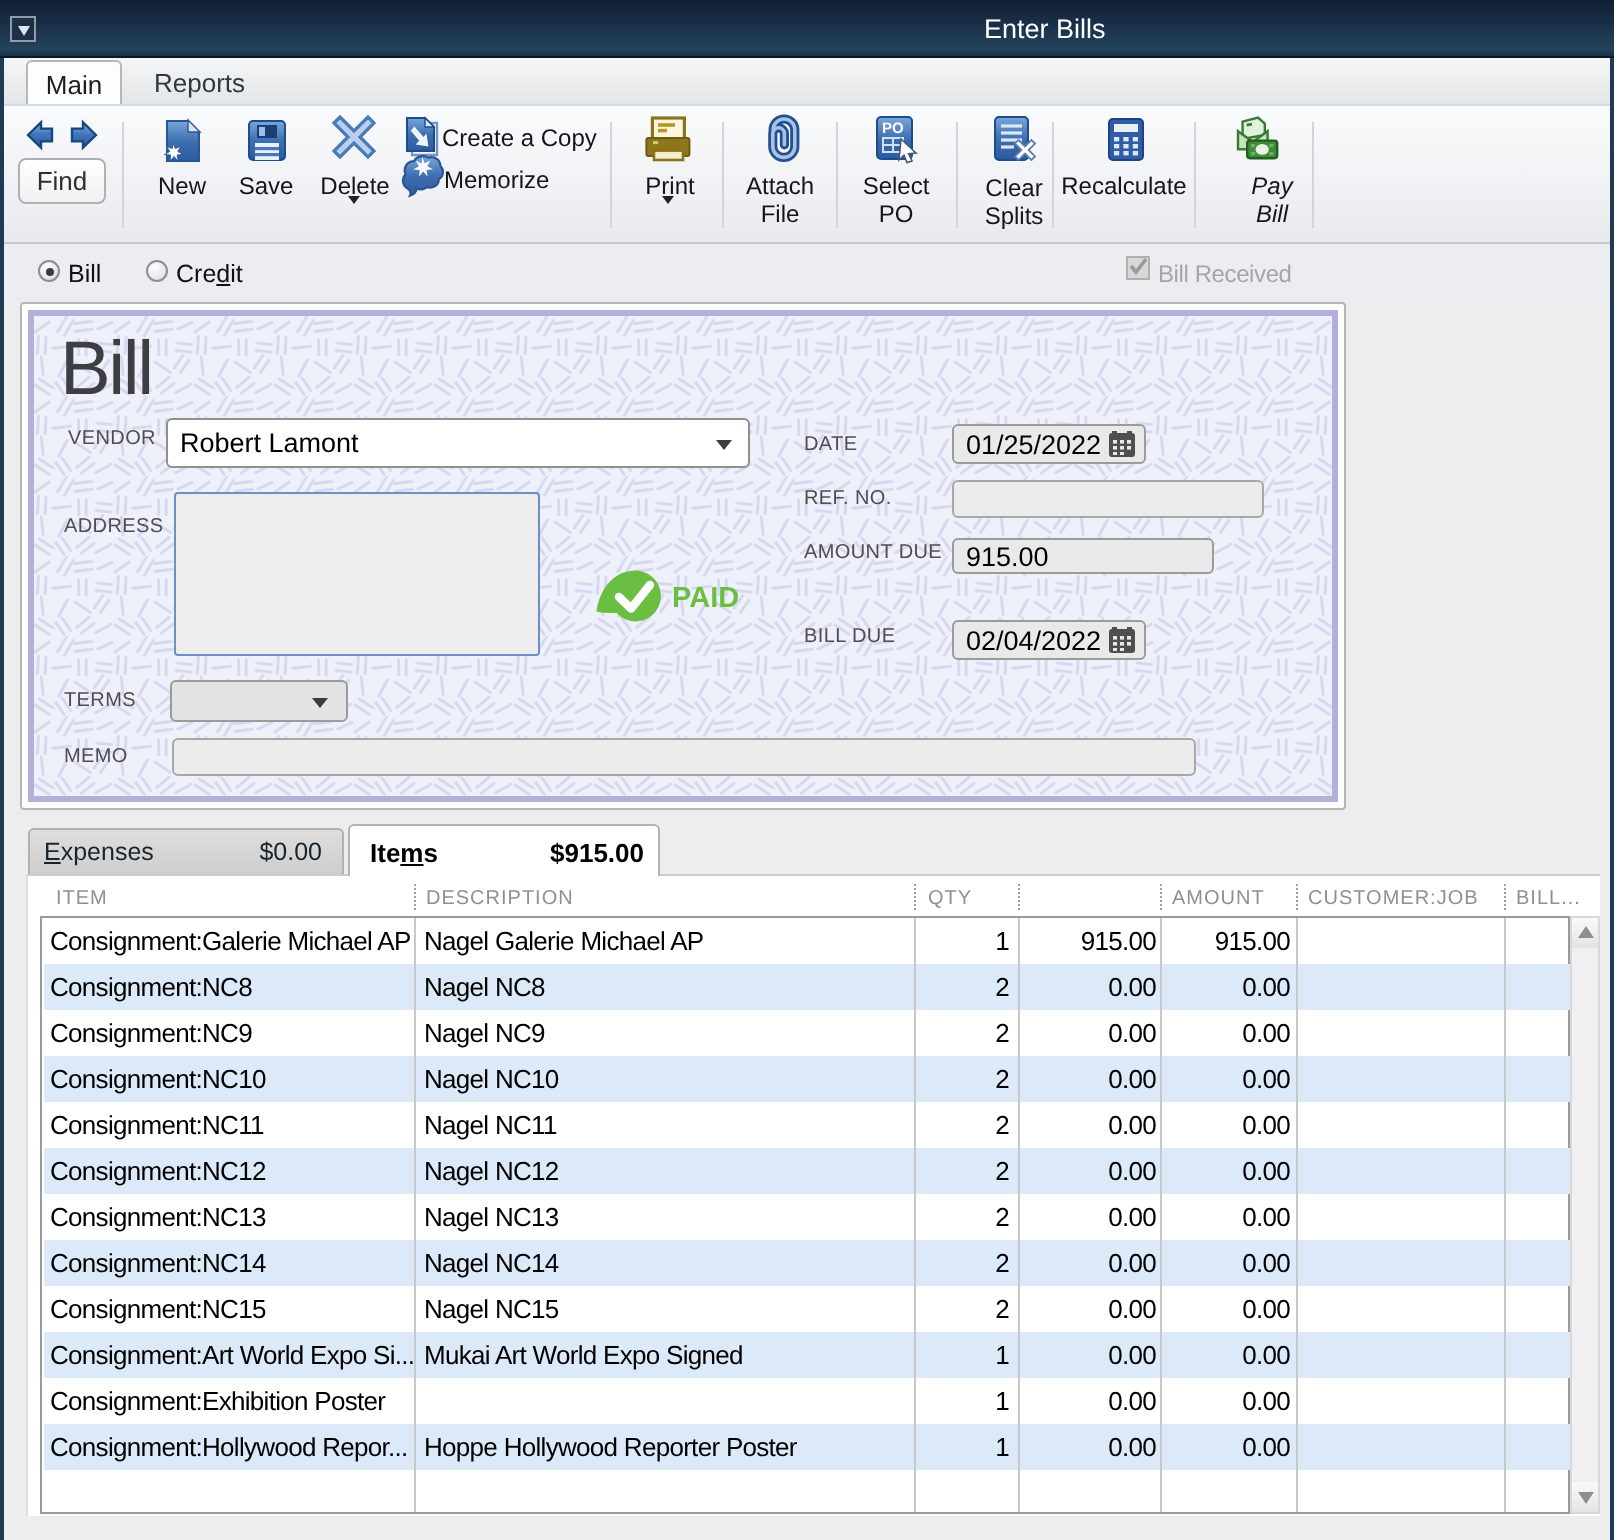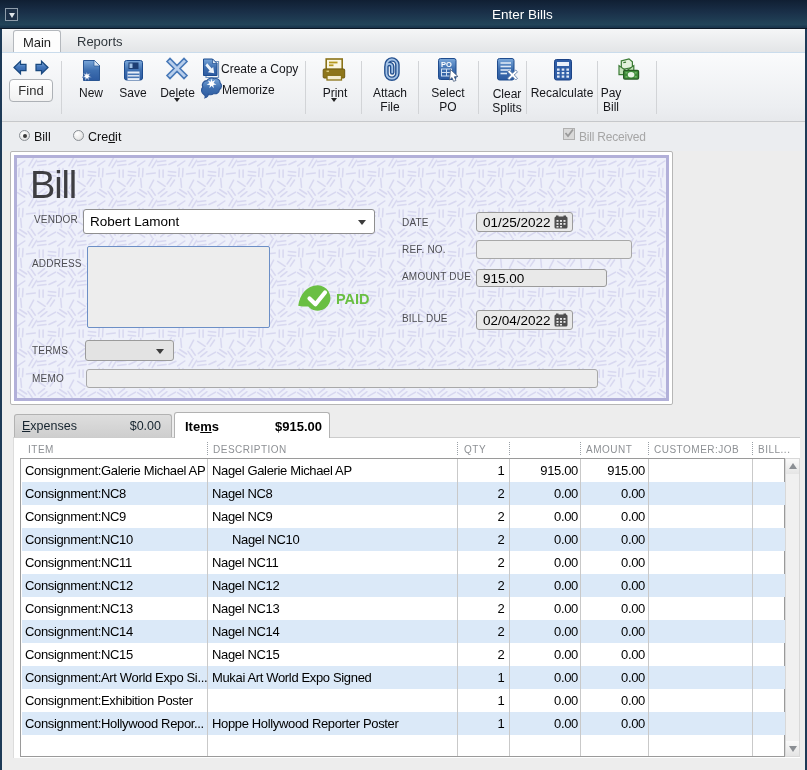--- a/index.html
+++ b/index.html
@@ -190,21 +190,21 @@
   <div class="tlabel" style="left:159px; top:33px; width:37px;">Delete</div>
   <div class="dda" style="left:174px; top:45px;"></div>
   <div class="tlabel" style="left:221px; top:9px;text-align:center;">Create a Copy</div>
   <div class="tlabel" style="left:222px; top:30px;">Memorize</div>
   <div class="tlabel" style="left:320px; top:33px; width:30px;">Print</div>
   <div class="dda" style="left:331px; top:45px;"></div>
   <div class="tlabel" style="left:371px; top:33px; width:38px;">Attach<br>File</div>
   <div class="tlabel" style="left:429px; top:33px; width:38px;">Select<br>PO</div>
   <div class="tlabel" style="left:489px; top:34px; width:36px;">Clear<br>Splits</div>
   <div class="tlabel" style="left:528px; top:33px; width:68px;">Recalculate</div>
-  <div class="tlabel" style="left:597px; top:33px; width:28px;">Pay<br>Bill</div>
+  <div class="tlabel" style="left:622px; top:33px; width:28px;font-style:italic;">Pay<br>Bill</div>
 </div>
 
 <div id="radiorow" class="abs">
   <div class="radio sel" style="left:19px; top:7px;"></div>
   <span class="abs" style="left:34px; top:7px; font-size:12.5px; color:#101010;">Bill</span>
   <div class="radio" style="left:73px; top:7px;"></div>
   <span class="abs" style="left:88px; top:7px; font-size:12.5px; color:#101010;">Cre<u>d</u>it</span>
   <div class="abs" style="left:563px; top:5px; width:12px; height:12px; background:#d9d9d9; border:1px solid #b0b0b0;">
     <svg width="12" height="12" style="position:absolute;left:-1px;top:-2px">
         <path d="M2.5 6 L5 9 L10 2.5" stroke="#9a9a9a" stroke-width="1.8" fill="none"></path>
@@ -361,21 +361,21 @@
     </div>
 <div class="row" style="top:46px;">
       <div class="cell" style="left:3px;width:182px;">Consignment:NC9</div>
       <div class="cell" style="left:190px;width:234px;">Nagel NC9</div>
       <div class="cell" style="left:437px;width:45.5px;text-align:right;">2</div>
       <div class="cell" style="left:489px;width:67px;text-align:right;">0.00</div>
       <div class="cell" style="left:560px;width:63px;text-align:right;">0.00</div>
     </div>
 <div class="row blue" style="top:69px;">
       <div class="cell" style="left:3px;width:182px;">Consignment:NC10</div>
-      <div class="cell" style="left:190px;width:234px;margin-left:20px;">Nagel NC10</div>
+      <div class="cell" style="left:190px;width:234px;">Nagel NC10</div>
       <div class="cell" style="left:437px;width:45.5px;text-align:right;">2</div>
       <div class="cell" style="left:489px;width:67px;text-align:right;">0.00</div>
       <div class="cell" style="left:560px;width:63px;text-align:right;">0.00</div>
     </div>
 <div class="row" style="top:92px;">
       <div class="cell" style="left:3px;width:182px;">Consignment:NC11</div>
       <div class="cell" style="left:190px;width:234px;">Nagel NC11</div>
       <div class="cell" style="left:437px;width:45.5px;text-align:right;">2</div>
       <div class="cell" style="left:489px;width:67px;text-align:right;">0.00</div>
       <div class="cell" style="left:560px;width:63px;text-align:right;">0.00</div>

